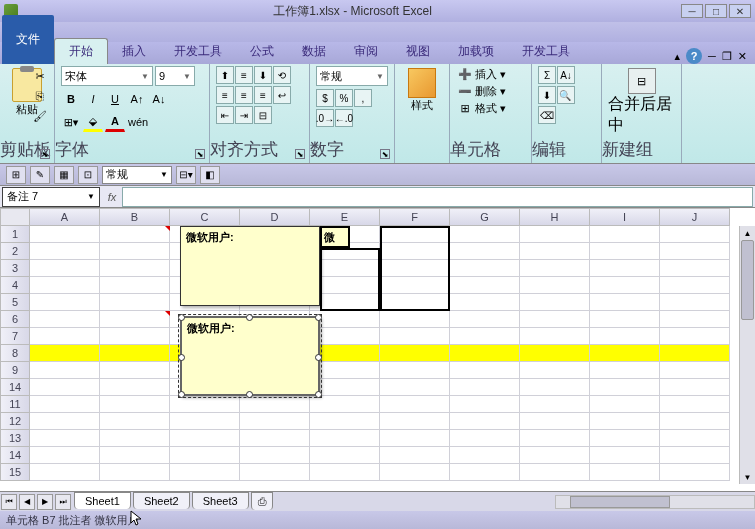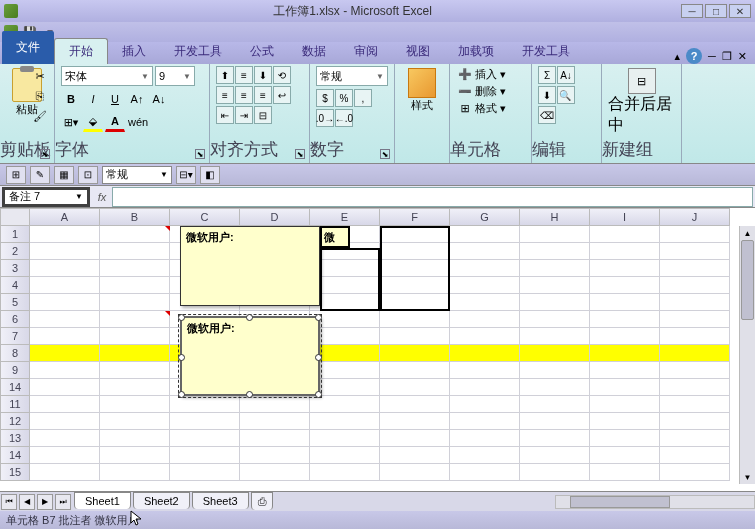--- a/index.html
+++ b/index.html
@@ -6,21 +6,21 @@
 body{width:755px;height:529px;background:#b8b8e8;overflow:hidden;position:relative}
 .titlebar{height:22px;background:linear-gradient(#c8c8f0,#b0b0e0);display:flex;align-items:center;padding:0 4px;color:#333}
 .titlebar .xlicon{width:14px;height:14px;background:linear-gradient(135deg,#6a9e3e,#4a7e1e);margin-right:6px;border-radius:2px}
 .titlebar .title{flex:1;text-align:center;font-size:12px}
 .titlebar .winbtns{display:flex;gap:2px}
 .winbtn{width:22px;height:14px;background:#c8d0f0;border:1px solid #888;display:flex;align-items:center;justify-content:center;font-size:10px;cursor:pointer}
 .qat{height:20px;background:linear-gradient(#c0c0e8,#b0b0e0);display:flex;align-items:center;padding:0 4px;gap:4px}
 .qat .xlicon{width:14px;height:14px;background:linear-gradient(135deg,#6a9e3e,#4a7e1e);border-radius:2px}
 .qat .qbtn{width:16px;height:16px;display:flex;align-items:center;justify-content:center;cursor:pointer}
 .tabs{height:22px;background:linear-gradient(#b8b8e8,#a8a8d8);display:flex;align-items:flex-end;padding-left:2px}
-.filetab{background:#2a5caa;color:#fff;padding:8px 14px;font-size:12px;cursor:pointer;border-radius:2px 2px 0 0}
+.filetab{background:#2a5caa;color:#fff;padding:16px 14px;font-size:12px;cursor:pointer;border-radius:2px 2px 0 0}
 .rtab{padding:4px 14px;font-size:12px;color:#3a2a7a;cursor:pointer}
 .rtab.active{background:#d8f0f0;border:1px solid #888;border-bottom:none;border-radius:3px 3px 0 0}
 .tabs .right{margin-left:auto;display:flex;align-items:center;gap:6px;padding-right:8px}
 .helpicon{width:16px;height:16px;border-radius:50%;background:#4a8ac8;color:#fff;display:flex;align-items:center;justify-content:center;font-weight:bold;cursor:pointer}
 .ribbon{height:100px;background:linear-gradient(#d8f0f0,#c0e8e8);display:flex;border-bottom:1px solid #888}
 .group{border-right:1px solid #9ab;padding:2px 6px;display:flex;flex-direction:column;position:relative}
 .group .glabel{position:absolute;bottom:2px;left:0;right:0;font-size:17px;color:#445}
 .group .dlg{position:absolute;bottom:4px;right:4px;width:10px;height:10px;border:1px solid #778;font-size:8px;display:flex;align-items:center;justify-content:center;cursor:pointer}
 .clipgrp{width:55px}
 .pastebtn{display:flex;flex-direction:column;align-items:center;cursor:pointer;padding-top:2px}
@@ -40,21 +40,21 @@
 .editgrp{width:70px}
 .newgrp{width:80px}
 .arow{display:flex;gap:1px;margin-bottom:2px}
 .abtn{width:18px;height:18px;border:1px solid #8aa;background:#e8f4f4;display:flex;align-items:center;justify-content:center;cursor:pointer;font-size:10px}
 .vbtn{display:flex;align-items:center;gap:3px;cursor:pointer;padding:1px 2px;font-size:11px}
 .vbtn .vic{width:14px;height:14px;display:flex;align-items:center;justify-content:center}
 .secondbar{height:22px;background:linear-gradient(#c8c8e8,#b8b8d8);display:flex;align-items:center;padding:0 6px;gap:4px;border-bottom:1px solid #888}
 .sbbtn{width:20px;height:18px;border:1px solid #999;background:#e0e0f0;cursor:pointer;display:flex;align-items:center;justify-content:center;font-size:10px}
 .sbcombo{height:18px;background:#fff;border:1px solid #888;padding:0 3px;display:flex;align-items:center;cursor:pointer}
 .fbar{height:22px;background:#e8e8f4;display:flex;align-items:center;border-bottom:1px solid #888}
-.namebox{width:88px;height:20px;background:#fff;border:3px solid #404040;margin:0 2px;padding:0 4px;display:flex;align-items:center}
+.namebox{width:98px;height:20px;background:#fff;border:1px solid #404040;margin:0 2px;padding:0 4px;display:flex;align-items:center}
 .namebox .dd{margin-left:auto;font-size:8px}
 .fxbtn{width:20px;height:20px;display:flex;align-items:center;justify-content:center;font-style:italic;cursor:pointer;color:#555}
 .fbox{flex:1;height:20px;background:#fff;border:1px solid #8aa;margin-right:2px}
 .gridwrap{position:relative;height:292px;background:#fff;overflow:hidden}
 .colhdr{display:flex;height:18px;position:absolute;top:0;left:0;right:16px}
 .corner{width:30px;height:18px;background:#e8e8f0;border:1px solid #bbb}
 .ch{width:70px;height:18px;background:linear-gradient(#f0f0f8,#d8d8e8);border:1px solid #bbb;border-left:none;display:flex;align-items:center;justify-content:center;color:#445;cursor:pointer}
 .rowhdr{position:absolute;top:18px;left:0;width:30px}
 .rh{width:30px;height:17px;background:linear-gradient(90deg,#f0f0f8,#d8d8e8);border:1px solid #bbb;border-top:none;display:flex;align-items:center;justify-content:center;color:#445;cursor:pointer}
 .cells{position:absolute;top:18px;left:30px;right:16px;bottom:16px}

